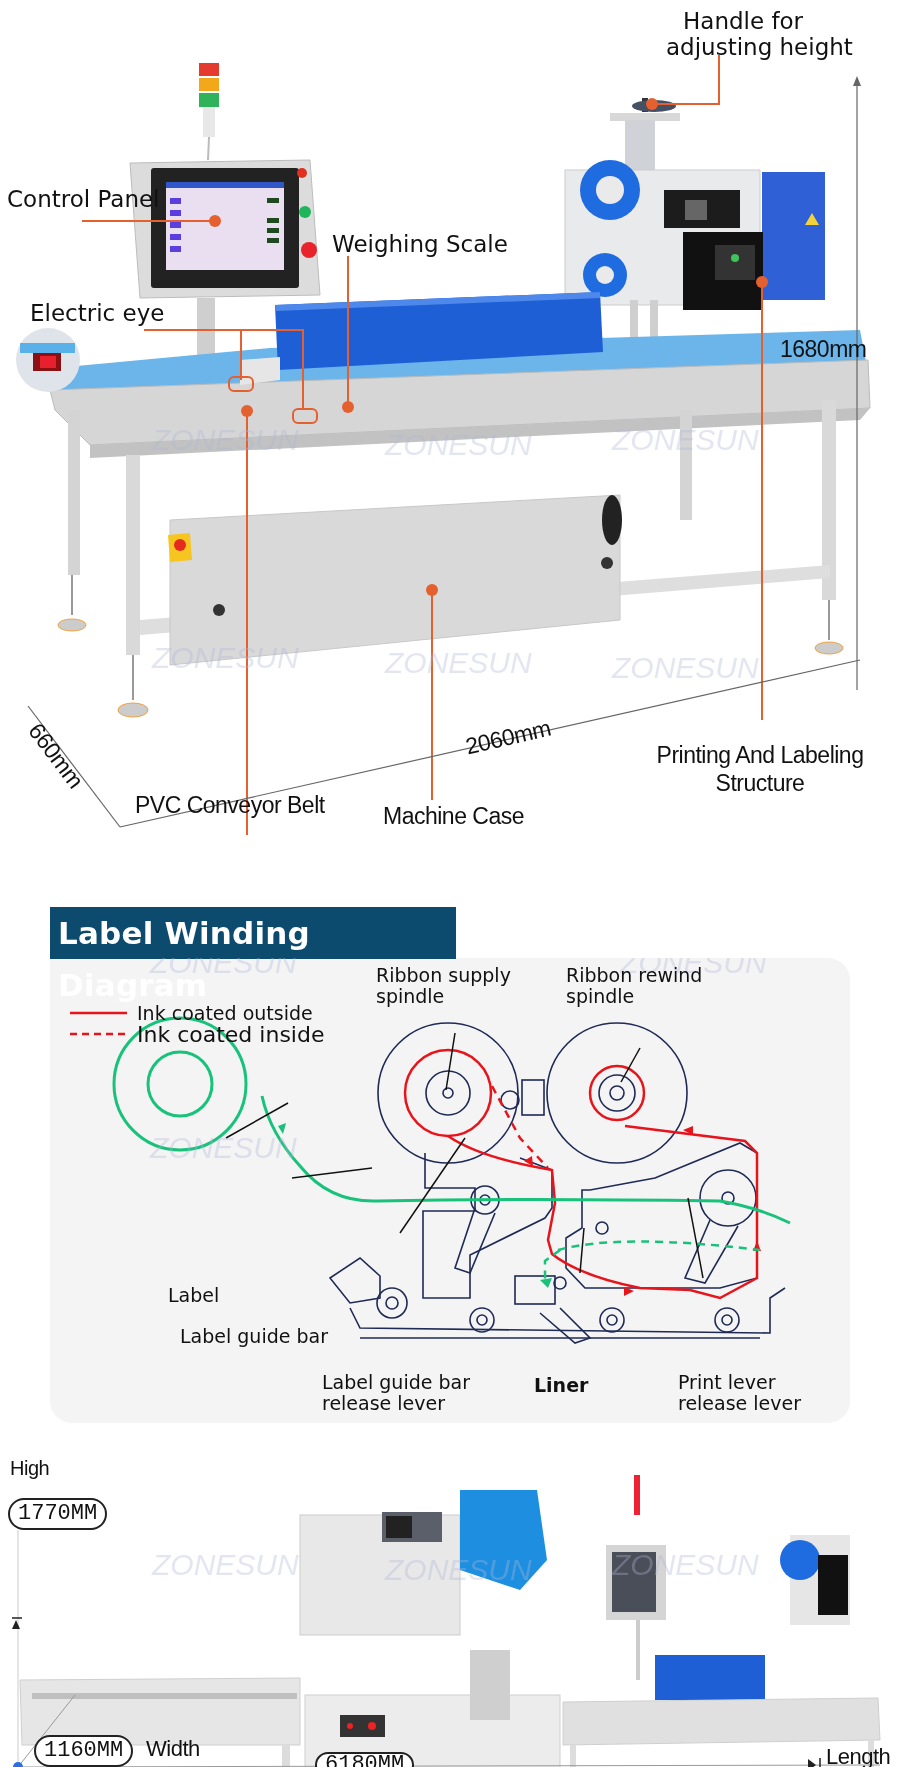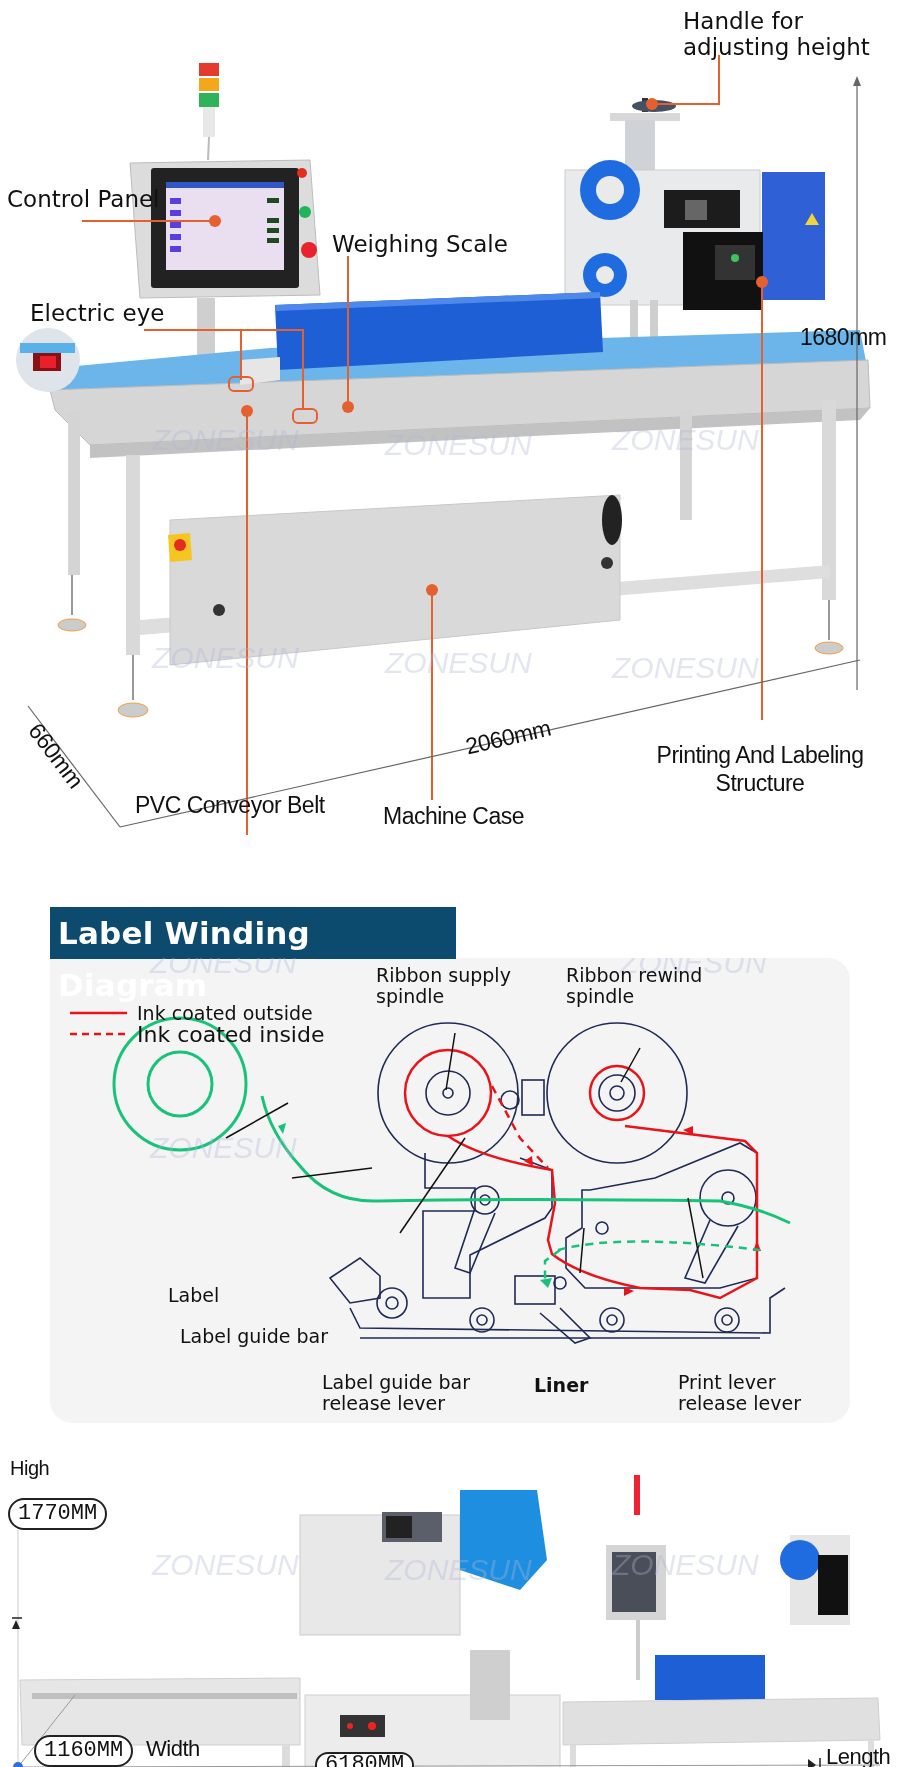--- a/index.html
+++ b/index.html
@@ -145,25 +145,25 @@
       <text x="152" y="450">ZONESUN</text>
       <text x="385" y="455">ZONESUN</text>
       <text x="612" y="450">ZONESUN</text>
       <text x="152" y="668">ZONESUN</text>
       <text x="385" y="673">ZONESUN</text>
       <text x="612" y="678">ZONESUN</text>
     </g>
   </svg>
 
   <div class="lbl" style="left:683px;top:8px;">Handle for</div>
-  <div class="lbl" style="left:683px;top:34px;text-align:center;">adjusting height</div>
+  <div class="lbl" style="left:666px;top:34px;text-align:center;">adjusting height</div>
   <div class="lbl" style="left:7px;top:186px;">Control Panel</div>
   <div class="lbl" style="left:332px;top:231px;">Weighing Scale</div>
   <div class="lbl" style="left:30px;top:300px;">Electric eye</div>
-  <div class="lbl cond" style="left:780px;top:324px;margin-left:20px;">1680mm</div>
+  <div class="lbl cond" style="left:780px;top:336px;">1680mm</div>
   <div class="lbl cond" style="left:463px;top:734px;transform:rotate(-13deg);transform-origin:left top;">2060mm</div>
   <div class="lbl cond" style="left:44px;top:718px;transform:rotate(53deg);transform-origin:left top;">660mm</div>
   <div class="lbl cond c" style="left:615px;top:742px;width:290px;">Printing And Labeling</div>
   <div class="lbl cond c" style="left:615px;top:770px;width:290px;">Structure</div>
   <div class="lbl cond" style="left:383px;top:803px;">Machine Case</div>
   <div class="lbl cond" style="left:135px;top:792px;">PVC Conveyor Belt</div>
 </div>
 
 <div class="panel"></div>
 <div class="title-band">Label Winding Diagram</div>

